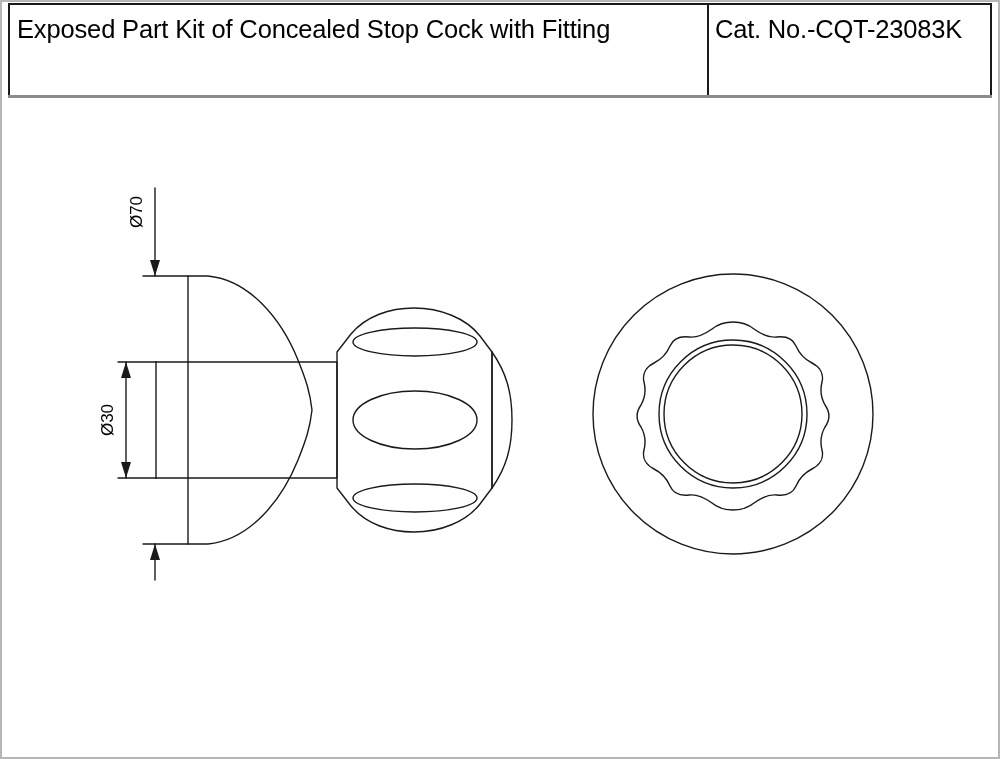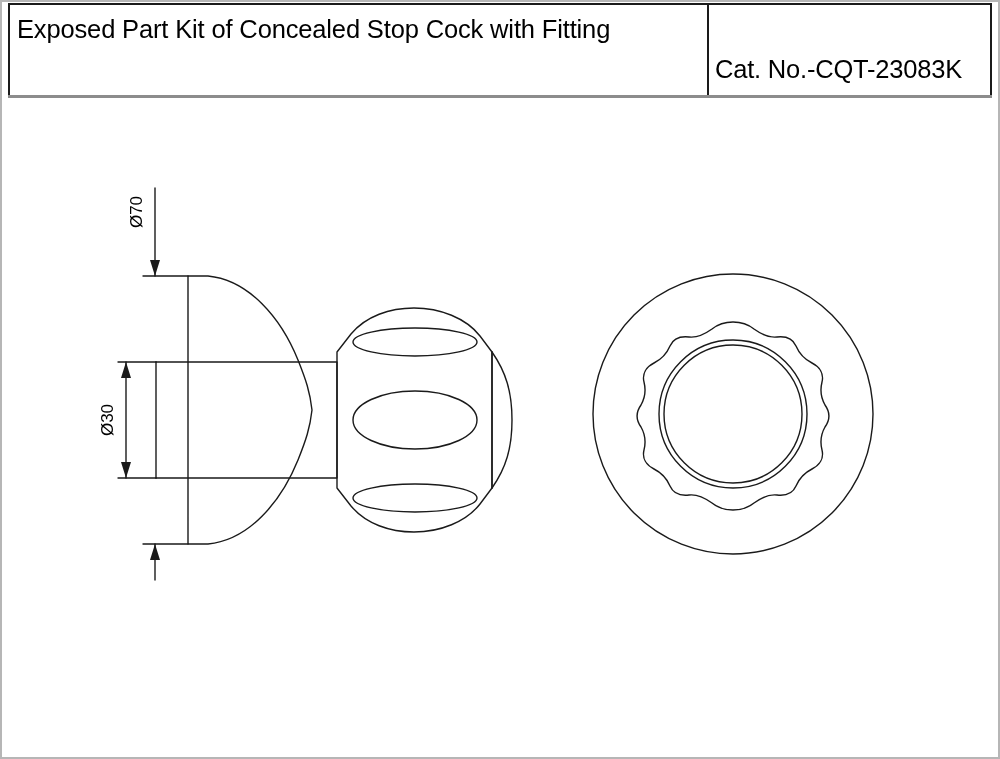--- a/index.html
+++ b/index.html
@@ -63,21 +63,20 @@
     color: #000000;
     white-space: nowrap;
     letter-spacing: -0.15px;
   }
   #cat-no {
     font-size: 25.5px;
     line-height: 44px;
     color: #000000;
     white-space: nowrap;
     letter-spacing: -0.2px;
-    margin-top: 40px;
   }
   
   #title-rule {
     position: absolute;
     left: 8px;
     top: 95px;
     width: 984px;
     height: 3px;
     background: #8c8c8c;
   }

